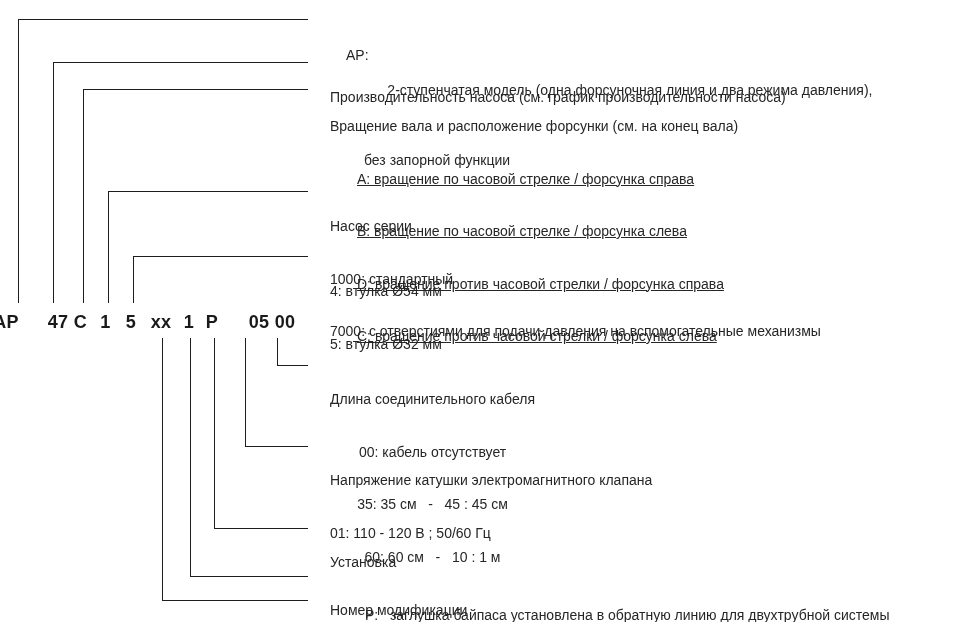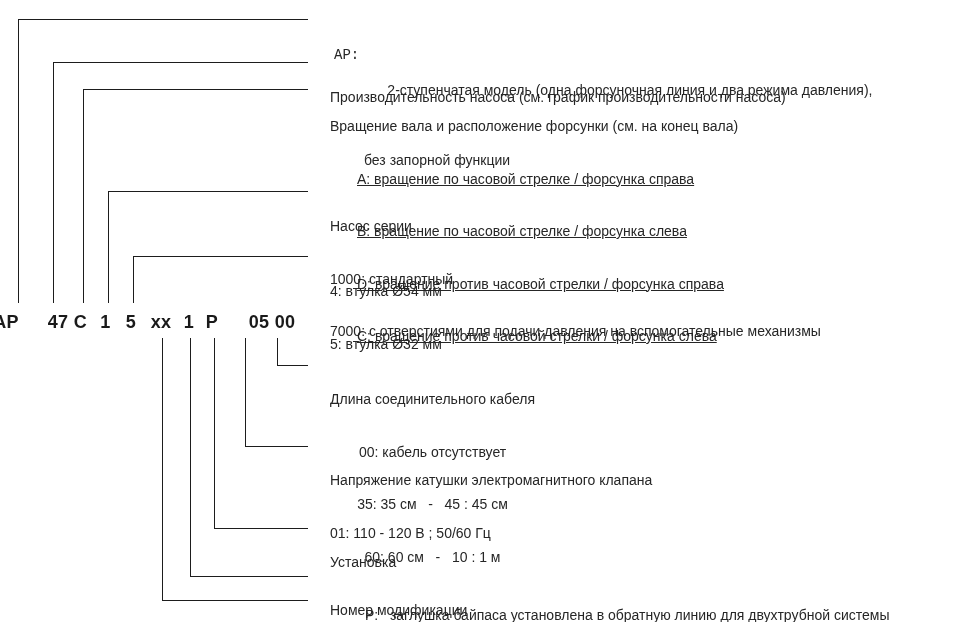--- a/index.html
+++ b/index.html
@@ -6,21 +6,21 @@
   .page{
     position:relative;width:956px;height:622px;background:#ffffff;
     font-family:"Liberation Sans","DejaVu Sans",sans-serif;
     color:#262626;overflow:hidden;
   }
   .vl{position:absolute;width:1px;background:#1d1d1d;}
   .hl{position:absolute;height:1px;background:#1d1d1d;}
   .anno{position:absolute;left:330px;font-size:14px;line-height:17.5px;white-space:pre;}
   .anno .line{white-space:pre;}
   .hang{position:relative;}
-  .hang .lbl{position:absolute;left:4px;top:0;font-family:Liberation Mono, monospace;}
+  .hang .lbl{position:absolute;left:16px;top:0;}
   .ind27{padding-left:27px;text-decoration:underline;}
   .ind34{padding-left:34px;}
   .ind35{padding-left:35px;}
   .code-seg{
     position:absolute;top:312px;font-size:18px;font-weight:bold;color:#1a1a1a;
     transform:translateX(-50%);white-space:pre;letter-spacing:0.3px;
   }
 </style>
 </head>
 <body>

